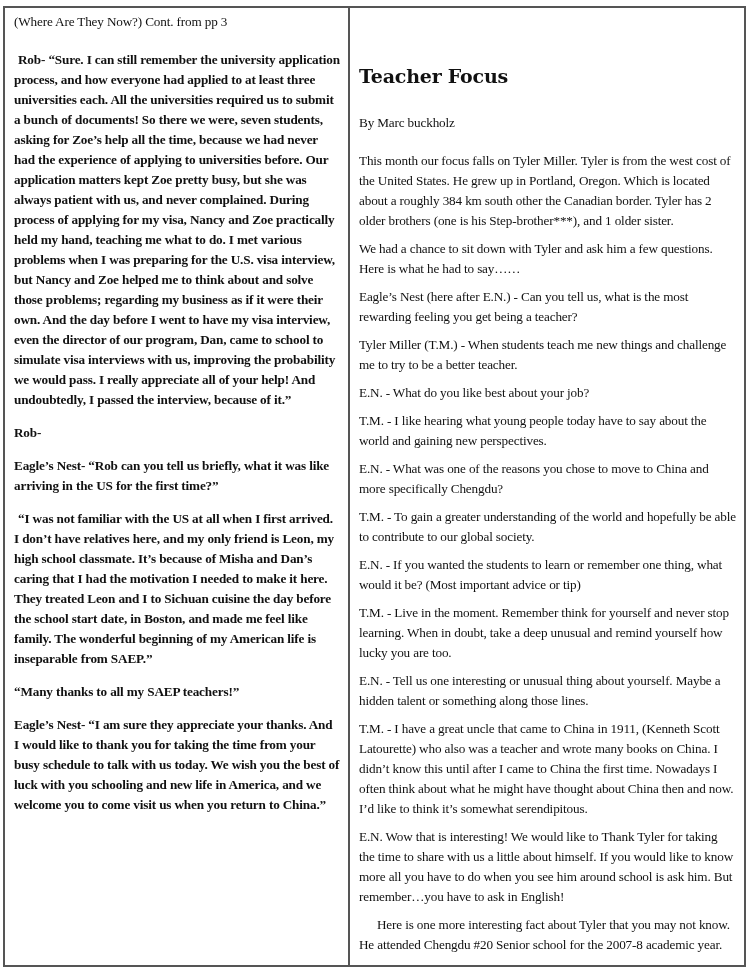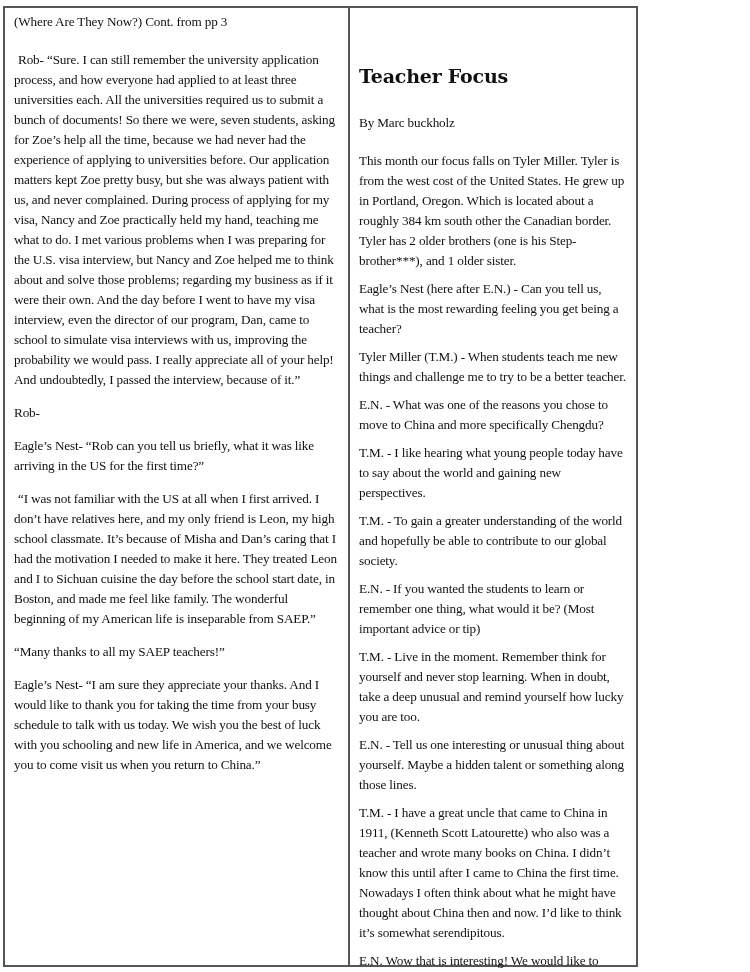--- a/index.html
+++ b/index.html
@@ -12,21 +12,21 @@
       height: 972px;
       position: relative;
       overflow: hidden;
       font-family: "DejaVu Serif", "Liberation Serif", serif;
       color: #111111;
     }
     .page {
       position: absolute;
       left: 3px;
       top: 6px;
-      width: 635px;
+      width: 743px;
       height: 961px;
       border: 2px solid #555555;
       box-sizing: border-box;
       display: flex;
     }
     .col-left {
       width: 345px;
       border-right: 2px solid #555555;
       box-sizing: border-box;
       padding: 4px 8px 0 9px;
@@ -45,20 +45,21 @@
       font-family: "Liberation Serif", "DejaVu Serif", serif;
     }
     .continued {
       margin-bottom: 18px !important;
     }
     .para {
       margin-bottom: 9px !important;
     }
     .left-para-gap {
       margin-bottom: 13px !important;
+      font-weight: bold;
     }
     .title {
       font-family: "DejaVu Serif", "Liberation Serif", serif;
       font-weight: bold;
       font-size: 19px;
       line-height: 26px;
       margin: 0 0 24px 0;
       letter-spacing: -0.2px;
     }
     .byline {
@@ -88,24 +89,26 @@
     <p class="left-para-gap">Eagle’s Nest-    “Rob can you tell us briefly, what it was like arriving in the US for the first time?”</p>
     <p class="left-para-gap lead-space">“I was not familiar with the US at all when I first arrived. I don’t have relatives here, and my only friend is Leon, my high school classmate. It’s because of Misha and Dan’s caring that I had the motivation I needed to make it here. They treated Leon and I to Sichuan cuisine the day before the school start date, in Boston, and made me feel like family. The wonderful beginning of my American life is inseparable from SAEP.”</p>
     <p class="left-para-gap">“Many thanks to all my SAEP teachers!”</p>
     <p class="left-para-gap">Eagle’s Nest-    “I am sure they appreciate your thanks.  And I would like to thank you for taking the time from your busy schedule to talk with us today.  We wish you the best of luck with you schooling and new life in America, and we welcome you to come visit us when you return to China.”</p>
   </div>
 
   <div class="col-right">
     <h1 class="title">Teacher Focus</h1>
     <p class="byline">By Marc buckholz</p>
     <p class="para">This month our focus falls on Tyler Miller.  Tyler is from the west cost of the United States.  He grew up in Portland, Oregon.  Which is located about a roughly 384 km south other the Canadian border.   Tyler has 2 older brothers (one is his Step-brother***), and 1 older sister.</p>
+    <p class="para">We had a chance to sit down with Tyler and ask him a few questions.  Here is what he had to say……</p>
     <p class="para">Eagle’s Nest (here after E.N.) -   Can you tell us, what is the most rewarding feeling you get being a teacher?</p>
     <p class="para">Tyler Miller (T.M.) -     When students teach me new things and challenge me to try to be a better teacher.</p>
+    <p class="para">E.N. -    What do you like best about your job?</p>
+    <p class="para">T.M. -   I like hearing what young people today have to say about the world and gaining new perspectives.</p>
     <p class="para">E.N. -    What was one of the reasons you chose to move to China and more specifically Chengdu?</p>
-    <p class="para">T.M. -   I like hearing what young people today have to say about the world and gaining new perspectives.</p>
     <p class="para">T.M. -   To gain a greater understanding of the world and hopefully be able to contribute to our global society.</p>
     <p class="para">E.N. -   If you wanted the students to learn or remember one thing, what would it be?  (Most important advice or tip)</p>
     <p class="para">T.M. -   Live in the moment. Remember think for yourself and never stop learning. When in doubt, take a deep unusual and remind yourself how lucky you are too.</p>
     <p class="para">E.N. -   Tell us one interesting or unusual thing about yourself. Maybe a hidden talent or something along those lines.</p>
     <p class="para">T.M. - I have a great uncle that came to China in 1911, (Kenneth Scott Latourette) who also was a teacher and wrote many books on China. I didn’t know this until after I came to China the first time. Nowadays I often think about what he might have thought about China then and now. I’d like to think it’s somewhat serendipitous.</p>
     <p class="para">E.N.  Wow that is interesting!   We would like to Thank Tyler for taking the time to share with us a little about himself.  If you would like to know more all you have to do when you see him around school is ask him.  But remember…you have to ask in English!</p>
     <p class="para indent">Here is one more interesting fact about Tyler that you may not know.  He attended Chengdu #20 Senior school for the 2007-8 academic year.</p>
   </div>
 
 </div>

